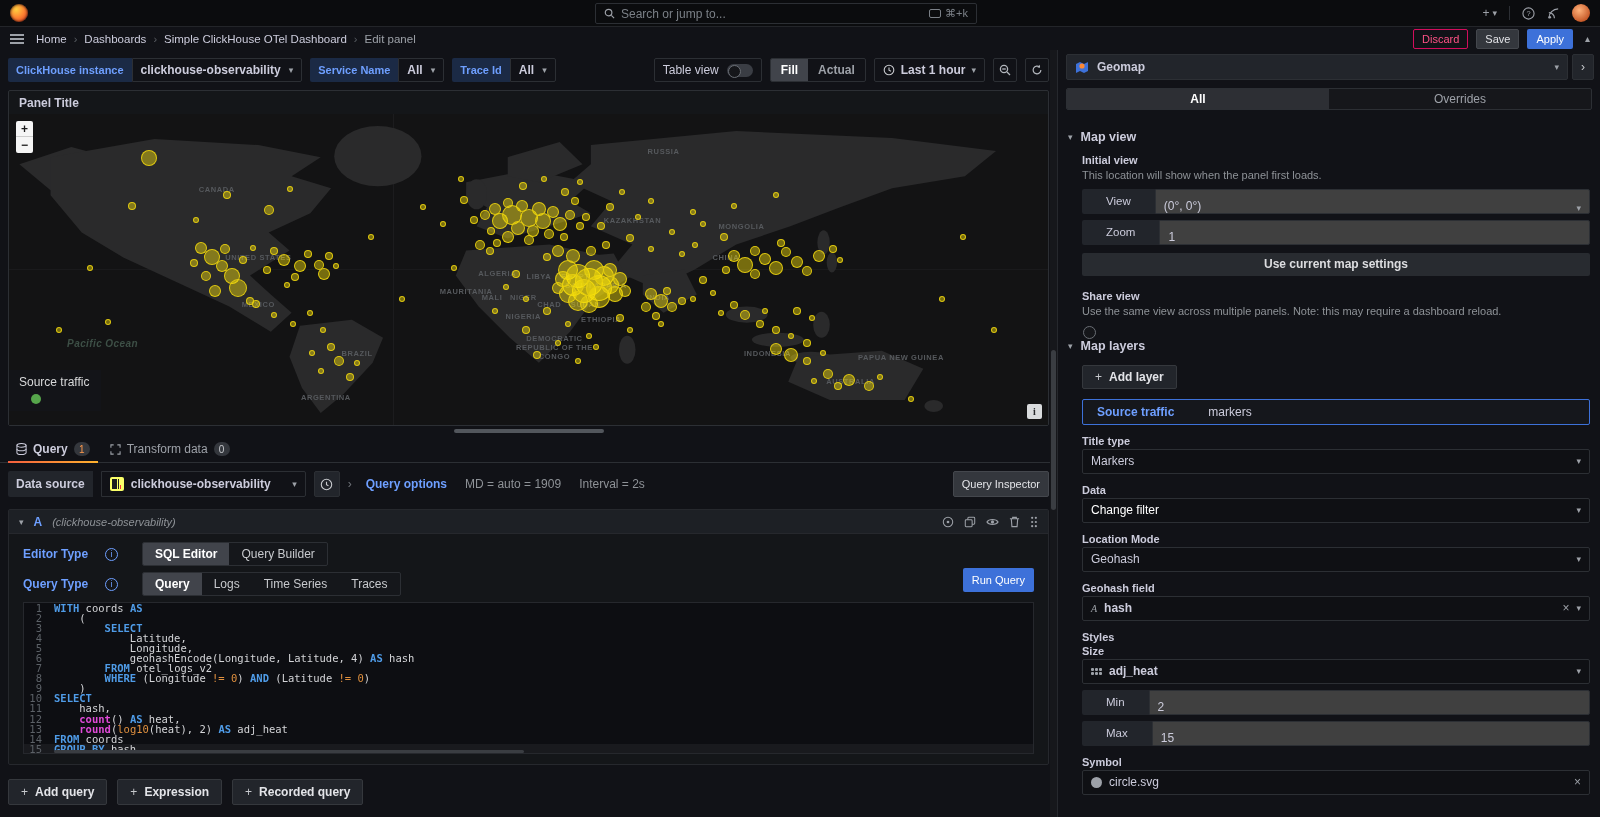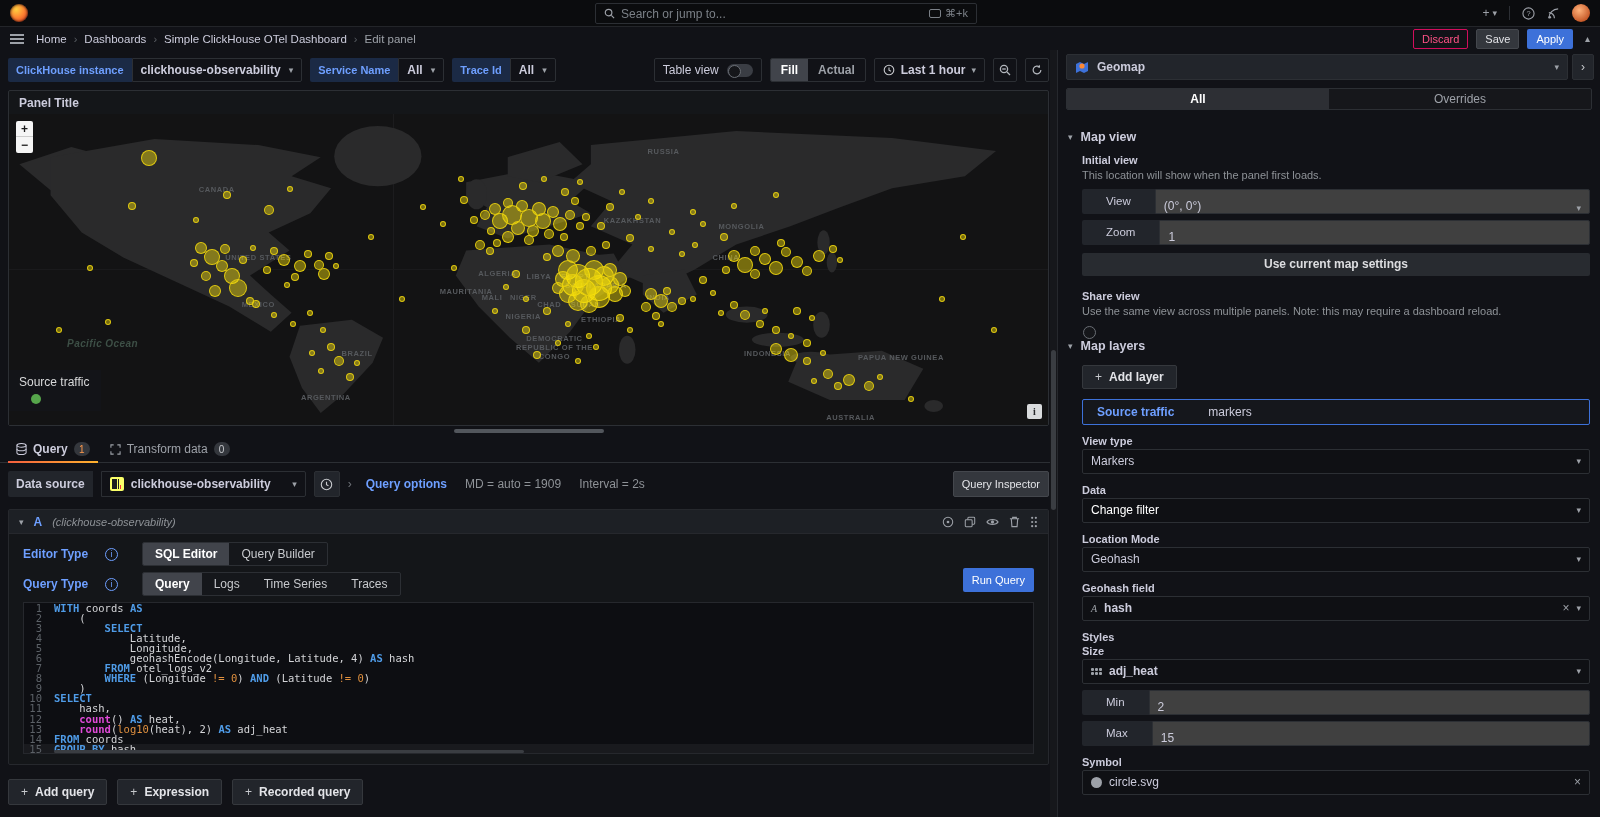--- a/index.html
+++ b/index.html
@@ -315,21 +315,21 @@
             <div class="maplabel" style="left: 49.5%; top: 59%;">NIGER</div>
             <div class="maplabel" style="left: 52%; top: 61%;">CHAD</div>
             <div class="maplabel" style="left: 55.5%; top: 61%;">SUDAN</div>
             <div class="maplabel" style="left: 49.5%; top: 65%;">NIGERIA</div>
             <div class="maplabel" style="left: 57%; top: 66%;">ETHIOPIA</div>
             <div class="maplabel" style="left: 56.5%; top: 55%;">SAUDI ARABIA</div>
             <div class="maplabel" style="left: 62.5%; top: 59%;">INDIA</div>
             <div class="maplabel" style="left: 52.5%; top: 75%;">DEMOCRATIC REPUBLIC OF THE CONGO</div>
             <div class="maplabel" style="left: 73%; top: 77%;">INDONESIA</div>
             <div class="maplabel" style="left: 82%; top: 78%; margin-left: 40px;">PAPUA NEW GUINEA</div>
-            <div class="maplabel" style="left: 81%; top: 86%; margin-top: 36px;">AUSTRALIA</div>
+            <div class="maplabel" style="left: 81%; top: 86%;">AUSTRALIA</div>
             <div class="maplabel ocean" style="left: 9%; top: 74%;">Pacific Ocean</div>
           </div>
         <div id="map-markers">
             <div class="marker" style="left: 13.5%; top: 14%; width: 16px; height: 16px;"></div>
             <div class="marker" style="left: 21%; top: 26%; width: 8px; height: 8px;"></div>
             <div class="marker" style="left: 25%; top: 31%; width: 10px; height: 10px;"></div>
             <div class="marker" style="left: 18%; top: 34%; width: 6px; height: 6px;"></div>
             <div class="marker" style="left: 27%; top: 24%; width: 6px; height: 6px;"></div>
             <div class="marker" style="left: 18.5%; top: 43%; width: 12px; height: 12px;"></div>
             <div class="marker" style="left: 19.5%; top: 46%; width: 16px; height: 16px;"></div>
@@ -727,21 +727,21 @@
     <div class="sub">
       <span class="fbtn" style="height:24px;margin-top:2px">
           <span class="plus">+</span>
           <span>Add layer</span>
         </span>
       <div class="layer-item">
         <span class="nm">Source traffic</span>
         <span>markers</span>
       </div>
 
-      <div class="optlabel">View type</div>
+      <div class="optlabel">Title type</div>
       <div class="select">
           <span>Markers</span>
           <span class="spacer"></span>
           <span class="chevdn">▾</span>
         </div>
 
       <div class="optlabel">Data</div>
       <div class="select">
           <span class="muted">Change filter</span>
           <span class="spacer"></span>

